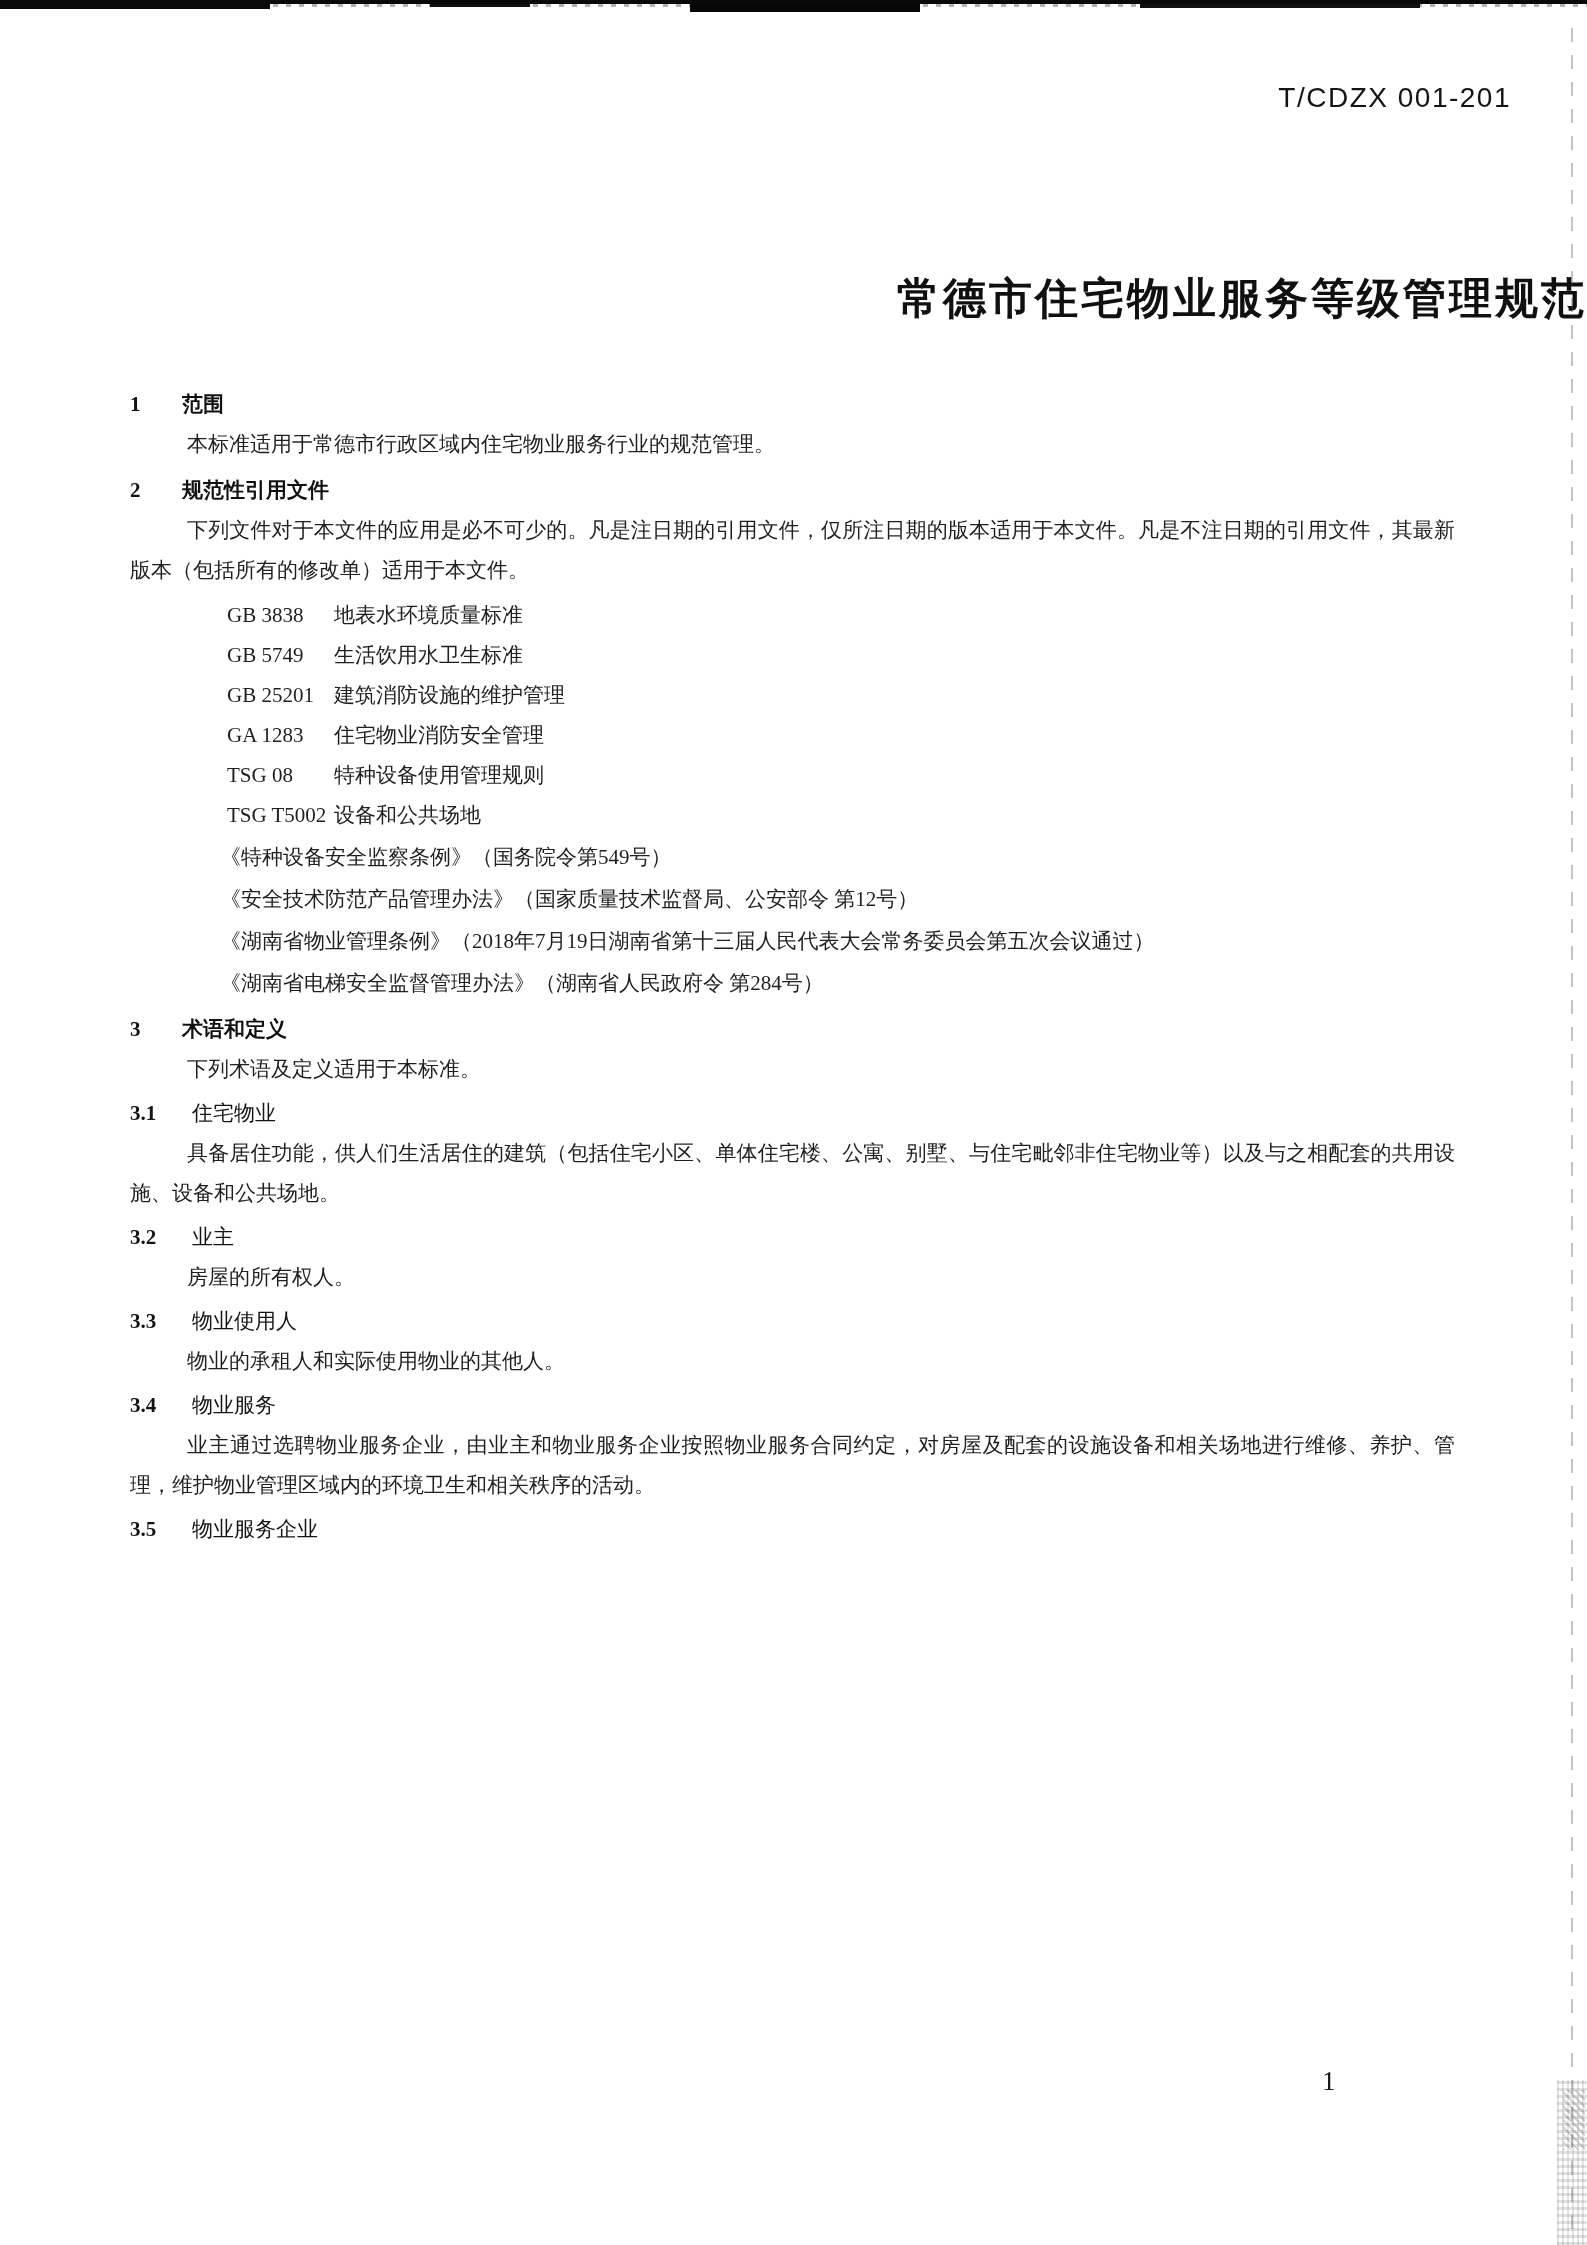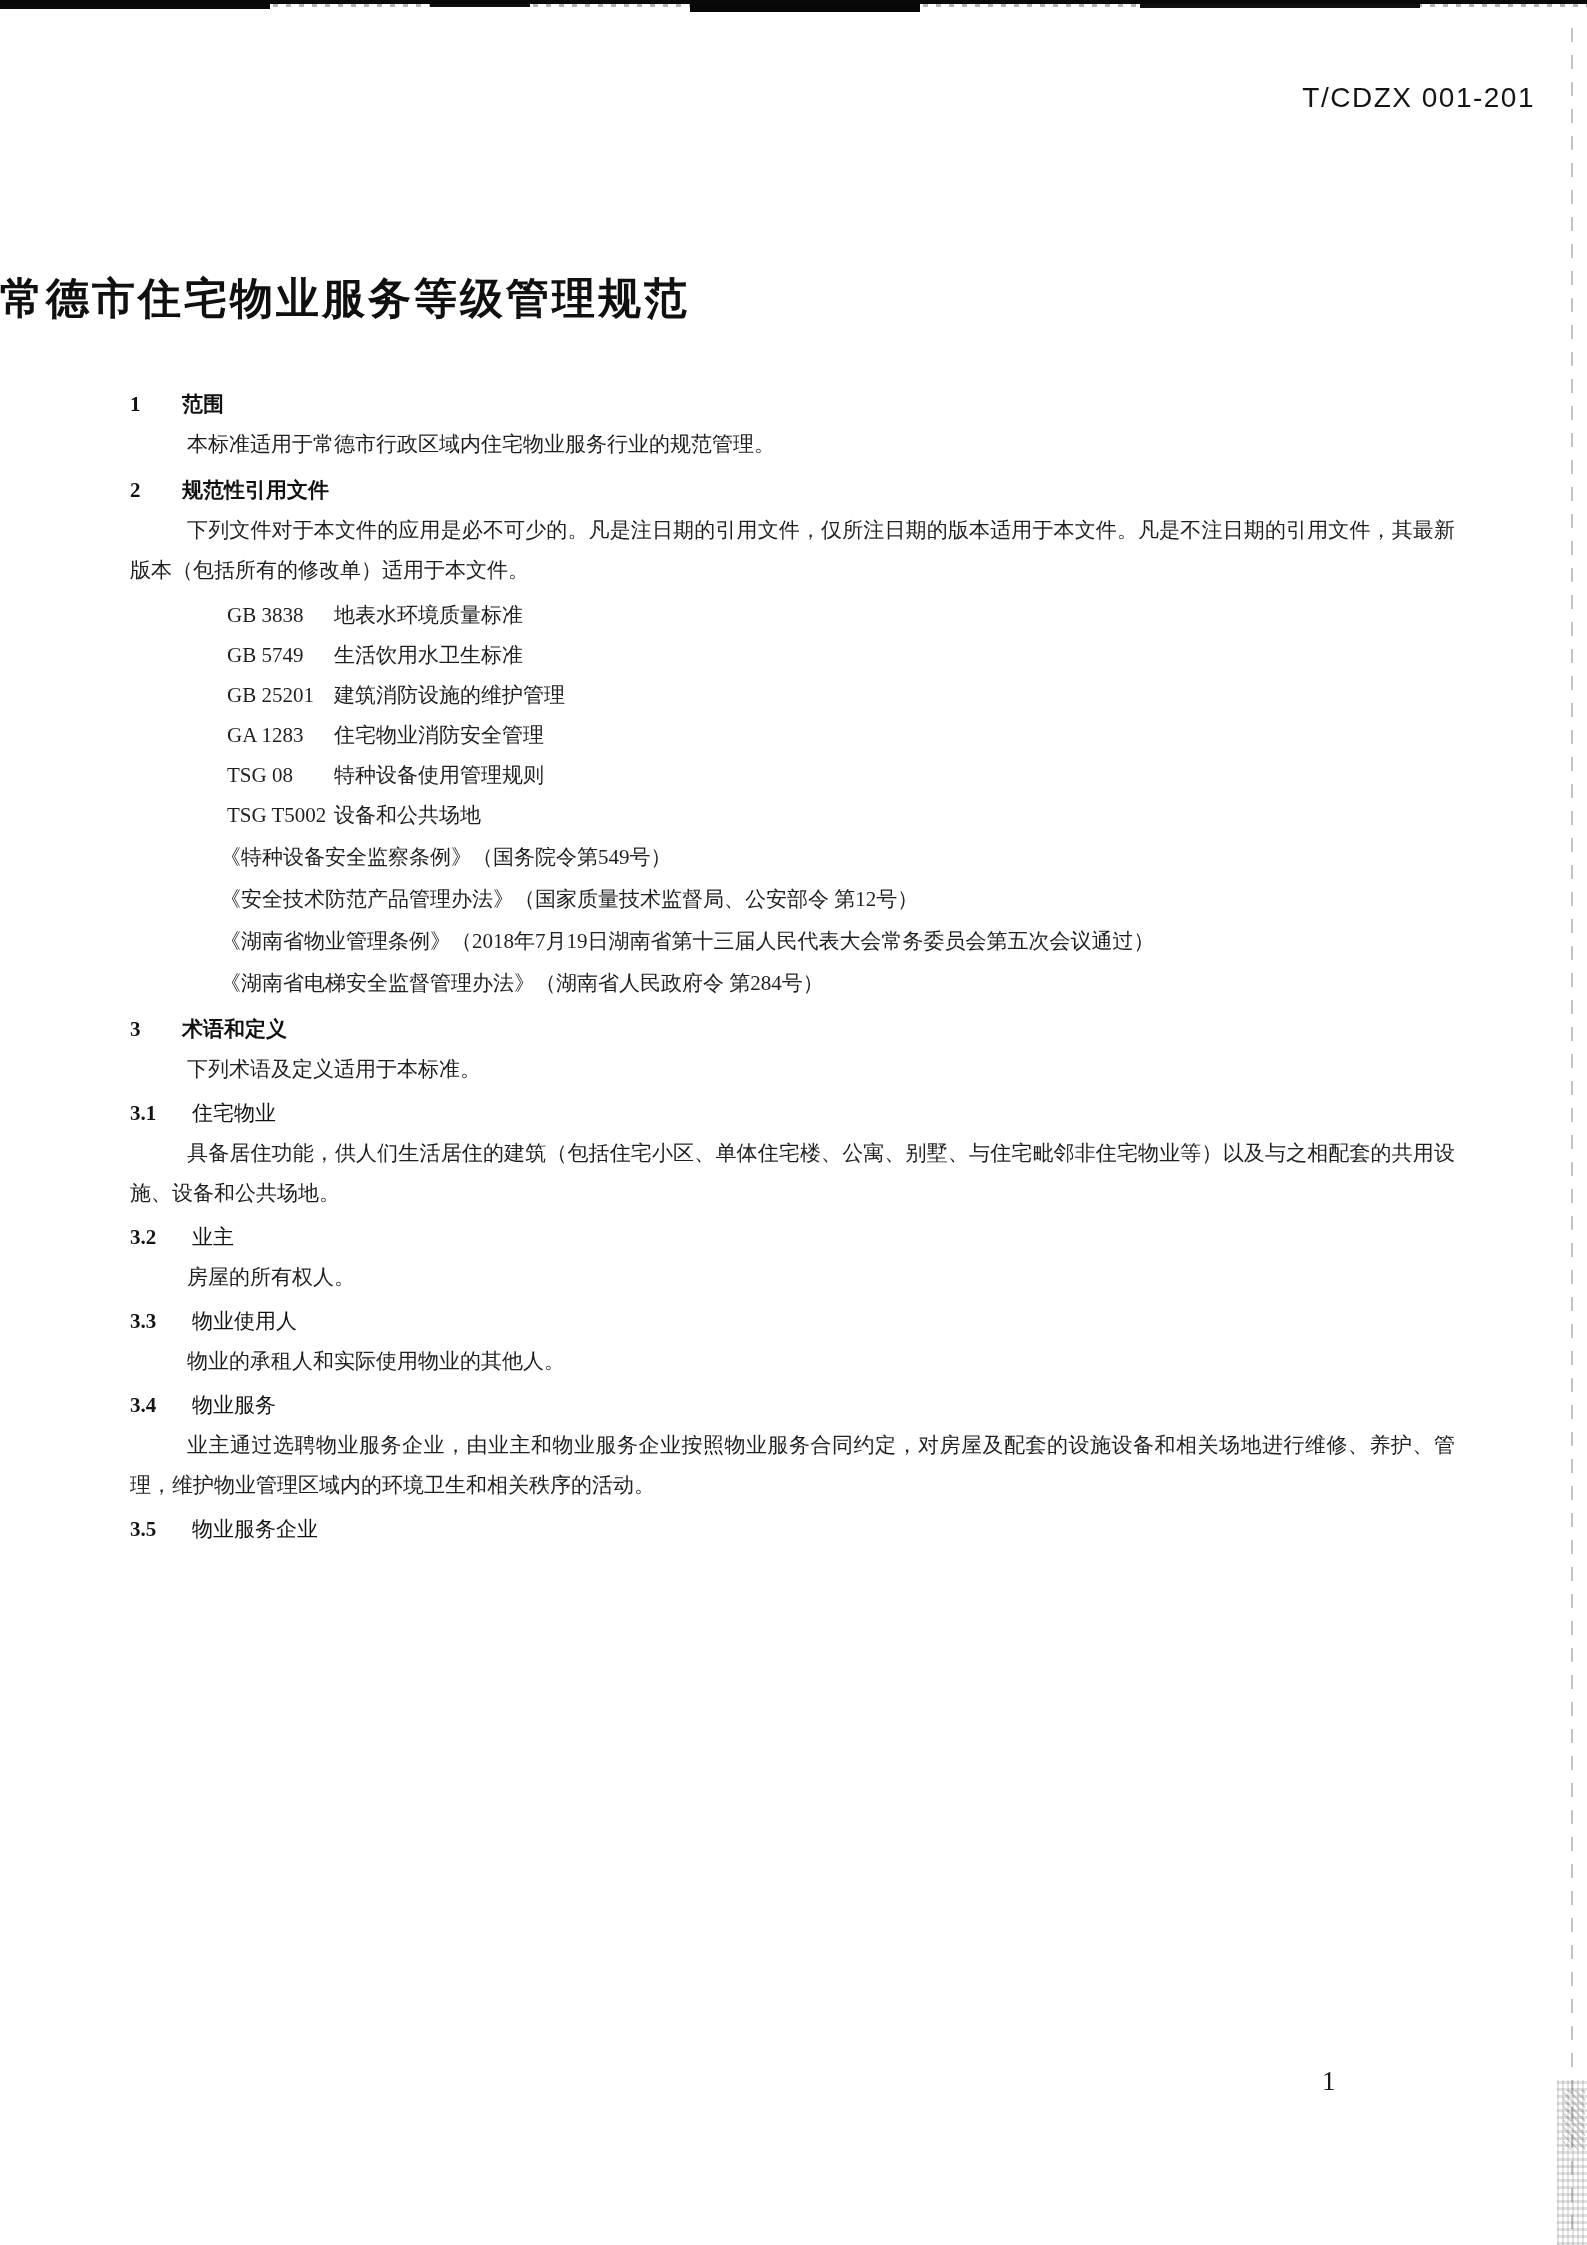--- a/index.html
+++ b/index.html
@@ -46,31 +46,31 @@
   .scan-noise-r2 {
     position: absolute;
     right: 2px; top: 2090px;
     width: 22px; height: 60px;
     background: repeating-linear-gradient(45deg, rgba(110,110,110,.28) 0 2px, rgba(0,0,0,0) 2px 5px);
   }
 
   
   .doc-number {
     padding-top: 80px;
-    padding-right: 52px;
+    padding-right: 76px;
     text-align: right;
     font-family: "Liberation Sans", "DejaVu Sans", sans-serif;
     font-size: 28px;
     letter-spacing: 1.5px;
     color: #141414;
     line-height: 36px;
   }
   .doc-title {
     margin-top: 155px;
-    text-align: left;
+    text-align: right;
     font-family: "Liberation Sans", "DejaVu Sans", sans-serif;
     font-weight: bold;
     font-size: 43px;
     letter-spacing: 3px;
     line-height: 54px;
     color: #101010;
   }
 
   
   .content {

